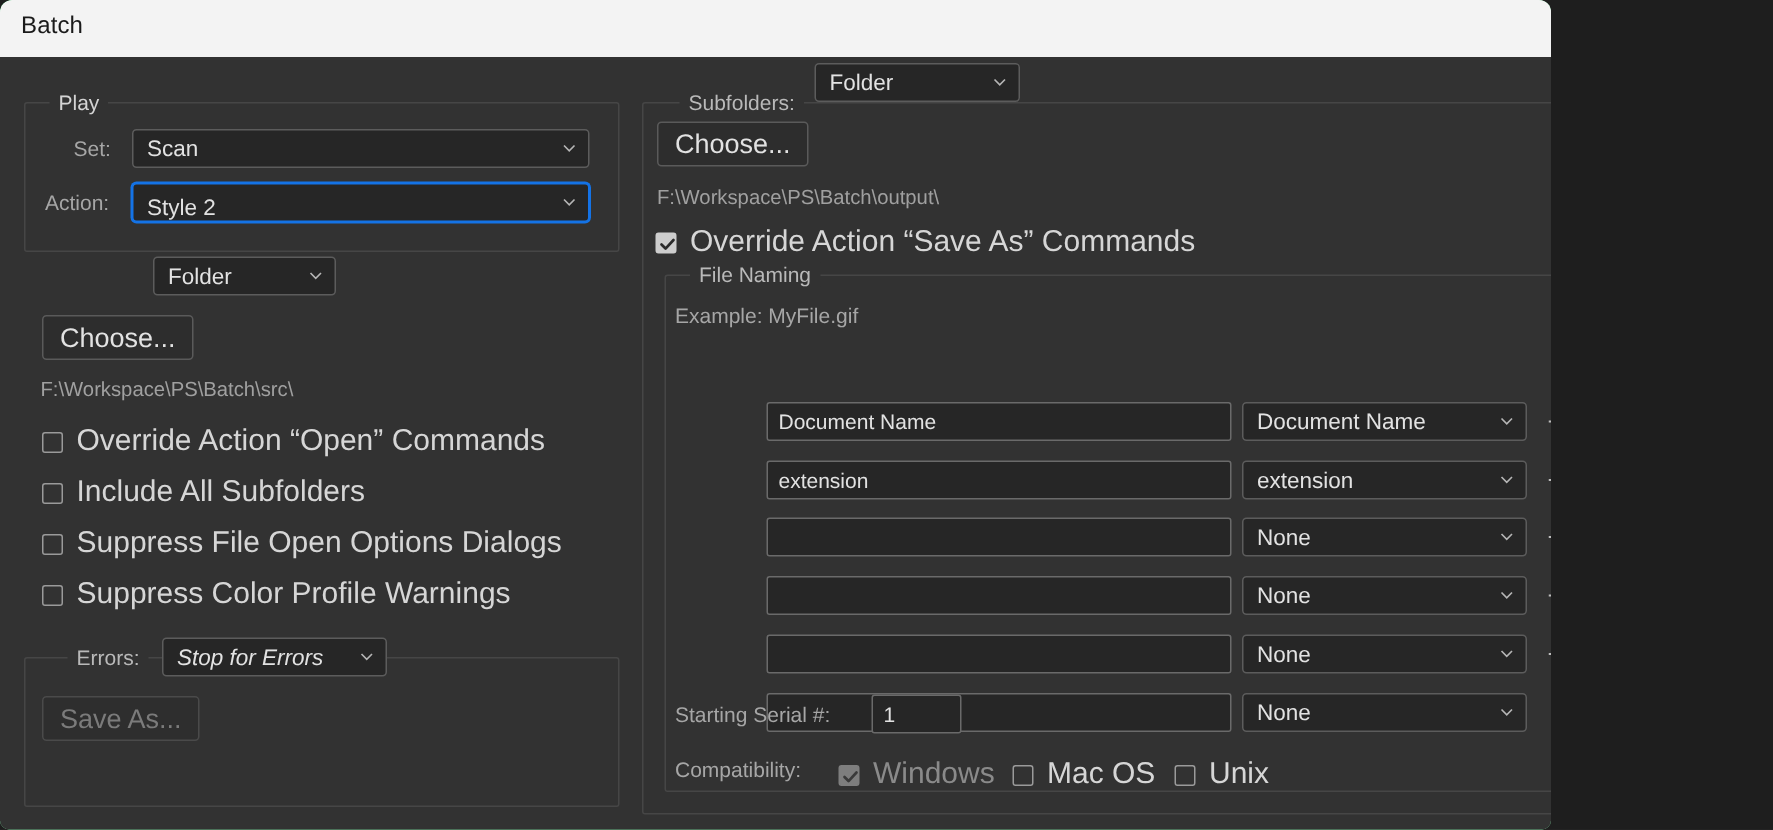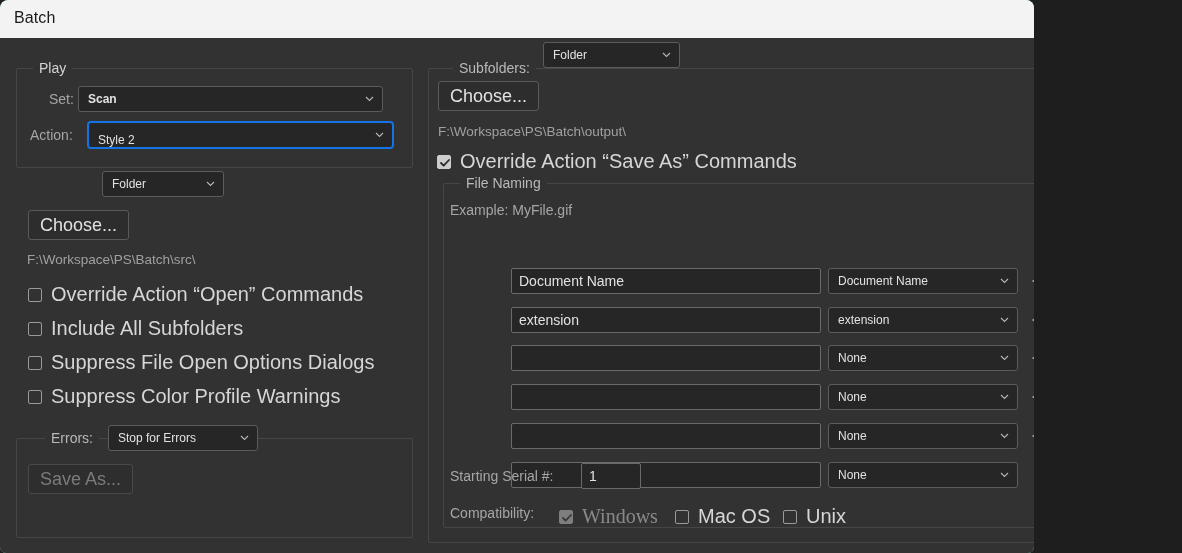--- a/index.html
+++ b/index.html
@@ -81,21 +81,21 @@
   
   .dd {
     position: absolute;
     background: #262626;
     border: 1px solid #5c5c5c;
     border-radius: 3px;
     height: 26px;
     display: flex;
     align-items: center;
     padding-left: 9px;
-    font-size: 12px;
+    font-size: 15px;
     color: #e2e2e2;
     white-space: nowrap;
   }
   .dd.focus {
     border-color: #1473e6;
     box-shadow: 0 0 0 1px #1473e6;
   }
   .dd .chev {
     position: absolute;
     right: 8px;
@@ -156,21 +156,21 @@
   .cb.checked.disabled .box {
     background: #7e7e7e;
     border-color: #7e7e7e;
   }
   .cb .box svg { position:absolute; left:1px; top:1px; display:block; }
   .cb .cb-label {
     margin-left: 9px;
     font-size: 20px;
     color: #d6d6d6;
   }
-  .cb.disabled .cb-label { color: #8a8a8a; font-family: Liberation Serif, serif; }
+  .cb.disabled .cb-label { color: #8a8a8a; }
 
   
   .tinput {
     position: absolute;
     background: #262626;
     border: 1px solid #6a6a6a;
     border-radius: 2px;
     height: 26px;
     display: flex;
     align-items: center;
@@ -212,21 +212,21 @@
   </div>
 
   <div id="body-area">
 
     <div id="divider"></div>
 
     <div class="group" style="left:16px; top:30px; width:397px; height:100px;">
       <div class="group-title" style="left:16px;">Play</div>
     </div>
     <div class="lbl dim" style="left:49px; top:53px;">Set:</div>
-    <div class="dd" style="left:78px; top:48px; width:305px;font-weight:bold;">
+    <div class="dd" style="left:88px; top:48px; width:305px;">
       <span>Scan</span>
       <span class="chev">
         <svg width="9" height="6" viewBox="0 0 9 6">
             <path d="M1 1 L4.5 4.5 L8 1" stroke="#b6b6b6" stroke-width="1.1" fill="none"></path>
           </svg>
       </span>
     </div>
     <div class="lbl dim" style="left:30px; top:89px;">Action:</div>
     <div class="dd focus" style="left:88px; top:84px; width:305px;align-items:flex-end;">
       <span>Style 2</span>
@@ -263,21 +263,21 @@
       <span class="cb-label">Suppress File Open Options Dialogs</span>
     </div>
     <div class="cb" style="left:28px; top:347px;">
       <span class="box"></span>
       <span class="cb-label">Suppress Color Profile Warnings</span>
     </div>
 
     <div class="group" style="left:16px; top:400px; width:397px; height:100px;">
       <div class="group-title muted" style="left:28px;">Errors:</div>
     </div>
-    <div class="dd" style="left:108px; top:387px; width:150px;">
+    <div class="dd" style="left:108px; top:387px; width:150px;font-style:italic;">
       <span>Stop for Errors</span>
       <span class="chev">
         <svg width="9" height="6" viewBox="0 0 9 6">
             <path d="M1 1 L4.5 4.5 L8 1" stroke="#b6b6b6" stroke-width="1.1" fill="none"></path>
           </svg>
       </span>
     </div>
     <div class="btn disabled" style="left:28px; top:426px; width:105px;">
       <span>Save As...</span>
     </div>

